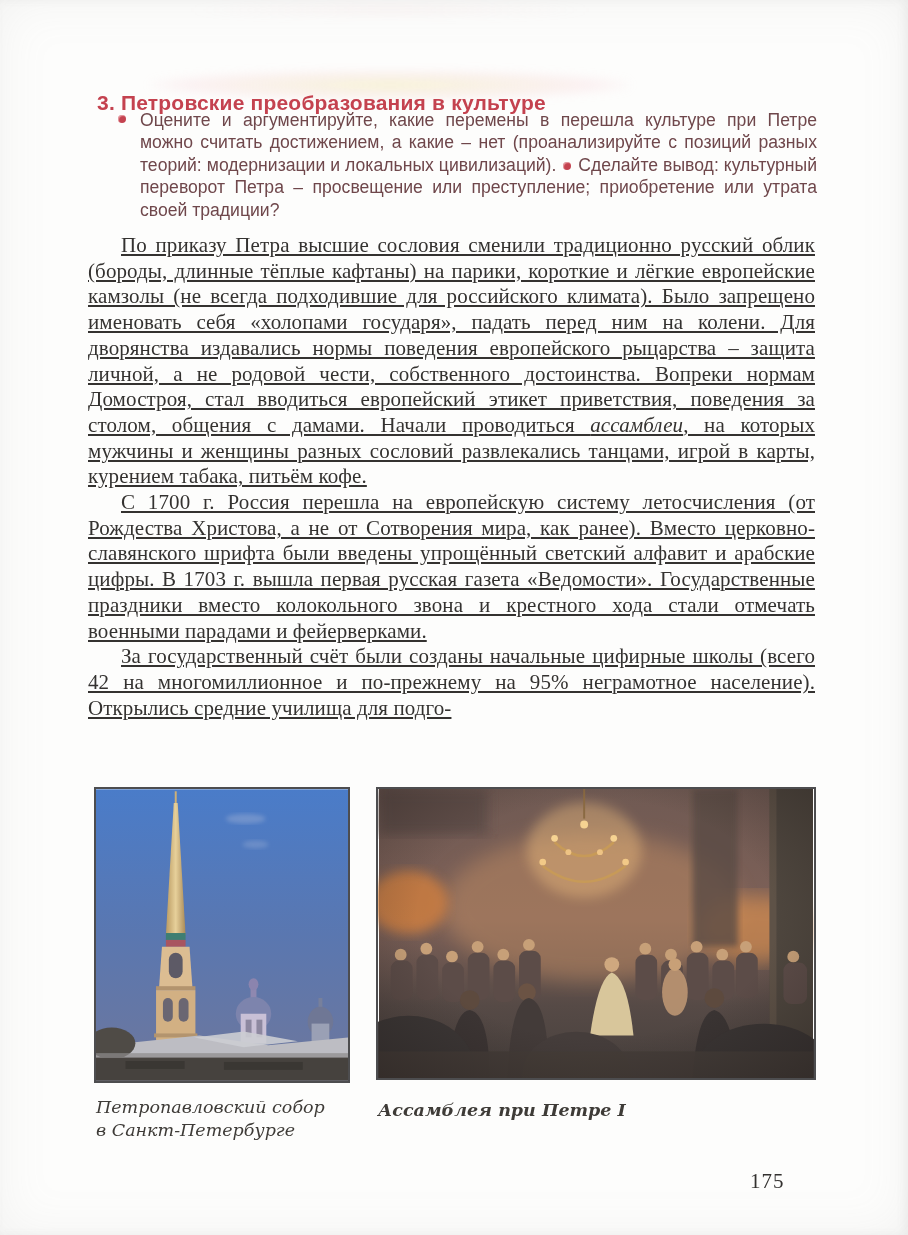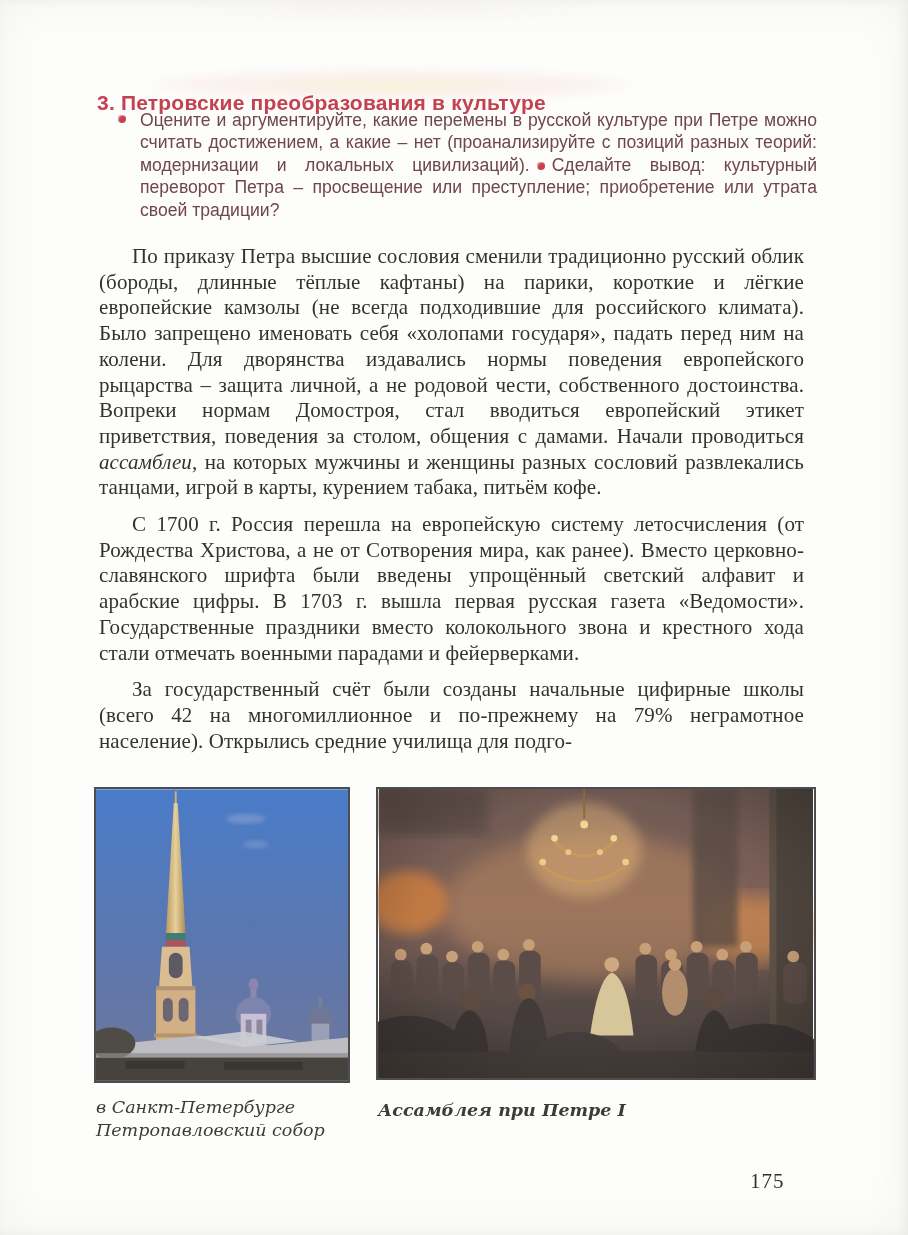--- a/index.html
+++ b/index.html
@@ -34,21 +34,21 @@
     display:inline-block;width:8px;height:8px;border-radius:50%;
     background:#c4424f;margin:0 7px 1px 7px;vertical-align:middle;
     box-shadow:inset 1px 1px 1px rgba(255,220,220,.6);
   }
 
   .bodytext{
     position:absolute;left:88px;top:233px;width:727px;
     font-size:21px;line-height:25.7px;color:#343230;text-align:justify;
     letter-spacing:.1px;hyphens:auto;
   }
-  .bodytext p{margin:11px;text-indent:33px;}
+  .bodytext p{margin:0;text-indent:33px;text-decoration:underline;}
 
   .fig{position:absolute;}
   .fig svg{display:block;border:2px solid #4d4d4f;box-sizing:border-box;}
   .fig-left{left:94px;top:787px;}
   .fig-right{left:376px;top:787px;}
 
   .caption{
     position:absolute;font-family:"DejaVu Serif",serif;font-style:italic;
     font-size:17.5px;line-height:23px;color:#3e3b37;
   }
@@ -65,27 +65,27 @@
 
 <div class="page">
 
   <div class="smudge top"></div>
   <div class="smudge pink"></div>
 
   <h2 class="heading">3. Петровские преобразования в культуре</h2>
 
   <div class="qblock">
     <span class="qbullet-lead"></span>
-    <span>Оцените и аргументируйте, какие перемены в русской культуре при Петре можно считать достижением, а какие – нет (проанализируйте с позиций разных теорий: модернизации и локальных цивилизаций).</span><span class="qbullet-inline"></span><span>Сделайте вывод: культурный переворот Петра – просвещение или преступление; приобретение или утрата своей традиции?</span>
+    <span>Оцените и аргументируйте, какие перемены в перешла культуре при Петре можно считать достижением, а какие – нет (проанализируйте с позиций разных теорий: модернизации и локальных цивилизаций).</span><span class="qbullet-inline"></span><span>Сделайте вывод: культурный переворот Петра – просвещение или преступление; приобретение или утрата своей традиции?</span>
   </div>
 
   <div class="bodytext">
     <p><span>По приказу Петра высшие сословия сменили традиционно русский облик (бороды, длинные тёплые кафтаны) на парики, короткие и лёгкие европейские камзолы (не всегда подходившие для российского климата). Было запрещено именовать себя «холопами государя», падать перед ним на колени. Для дворянства издавались нормы поведения европейского рыцарства – защита личной, а не родовой чести, собственного достоинства. Вопреки нормам Домостроя, стал вводиться европейский этикет приветствия, поведения за столом, общения с дамами. Начали проводиться </span><i>ассамблеи</i><span>, на которых мужчины и женщины разных сословий развлекались танцами, игрой в карты, курением табака, питьём кофе.</span></p>
     <p>С 1700 г. Россия перешла на европейскую систему летосчисления (от Рождества Христова, а не от Сотворения мира, как ранее). Вместо церковно-славянского шрифта были введены упрощённый светский алфавит и арабские цифры. В 1703 г. вышла первая русская газета «Ведомости». Государственные праздники вместо колокольного звона и крестного хода стали отмечать военными парадами и фейерверками.</p>
-    <p>За государственный счёт были созданы начальные цифирные школы (всего 42 на многомиллионное и по-прежнему на 79% неграмотное население). Открылись средние училища для подго-</p>
+    <p>За государственный счёт были созданы начальные цифирные школы (всего 42 на многомиллионное и по-прежнему на 95% неграмотное население). Открылись средние училища для подго-</p>
   </div>
 
   <figure class="fig fig-left" style="margin:0">
     <svg width="256" height="296" viewBox="0 0 256 296">
       <defs>
         <linearGradient id="skyL" x1="0" y1="0" x2="0" y2="1">
           <stop offset="0" stop-color="#4a7cc9"></stop>
           <stop offset="0.5" stop-color="#5a77b0"></stop>
           <stop offset="1" stop-color="#6e779c"></stop>
           <stop offset="1" stop-color="#6b759c"></stop>
@@ -226,21 +226,21 @@
       <ellipse cx="200" cy="290" rx="55" ry="44" fill="#453d3b"></ellipse>
       <circle cx="340" cy="212" r="10" fill="#5d4a3e"></circle>
       <path d="M318,293 Q322,228 340,224 Q360,230 362,293 Z" fill="#3a3433"></path>
       <ellipse cx="390" cy="288" rx="70" ry="50" fill="#3a3534"></ellipse>
       <rect x="0" y="266" width="440" height="27" fill="#453d39" opacity=".9"></rect>
       <rect width="440" height="293" fill="url(#vignR)"></rect>
     </svg>
   </figure>
 
   <figcaption class="caption caption-left">
+    <div>Петропавловский собор</div>
     <div>в Санкт-Петербурге</div>
-    <div>Петропавловский собор</div>
   </figcaption>
 
   <figcaption class="caption caption-right">Ассамблея при Петре I</figcaption>
 
   <div class="pagenum">175</div>
 
 </div>
 
 </body></html>

